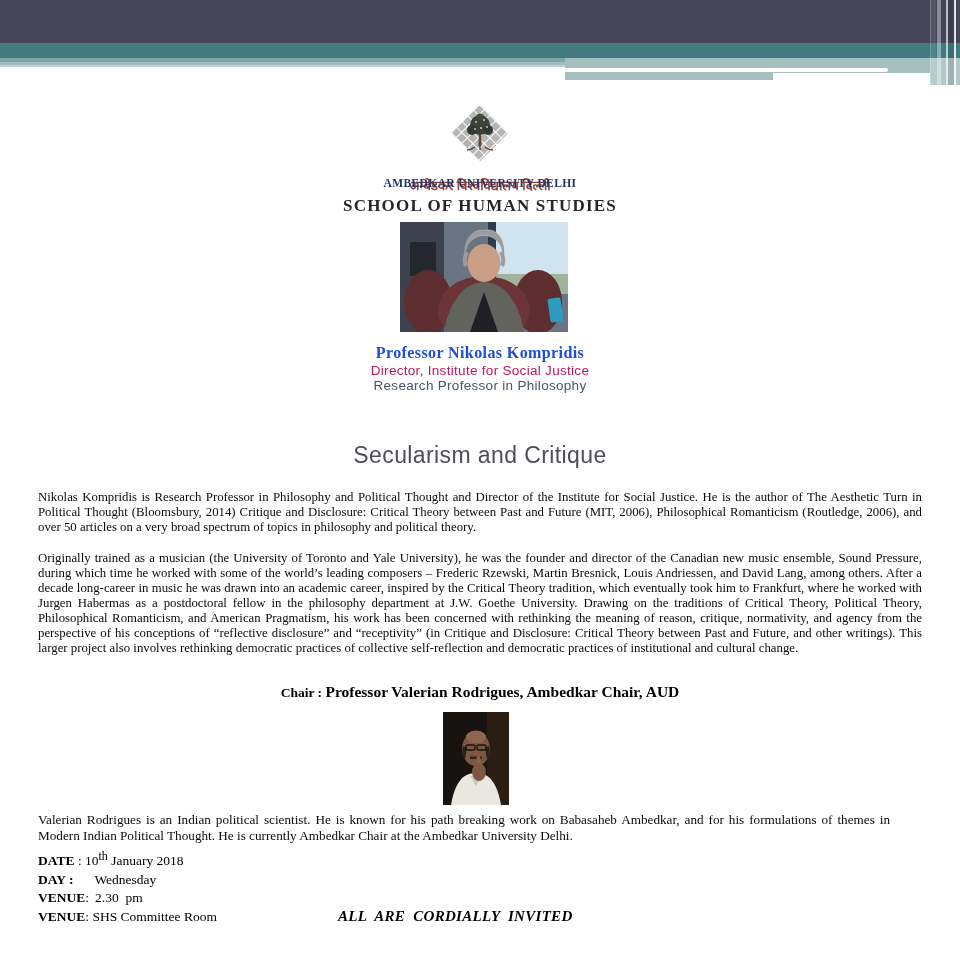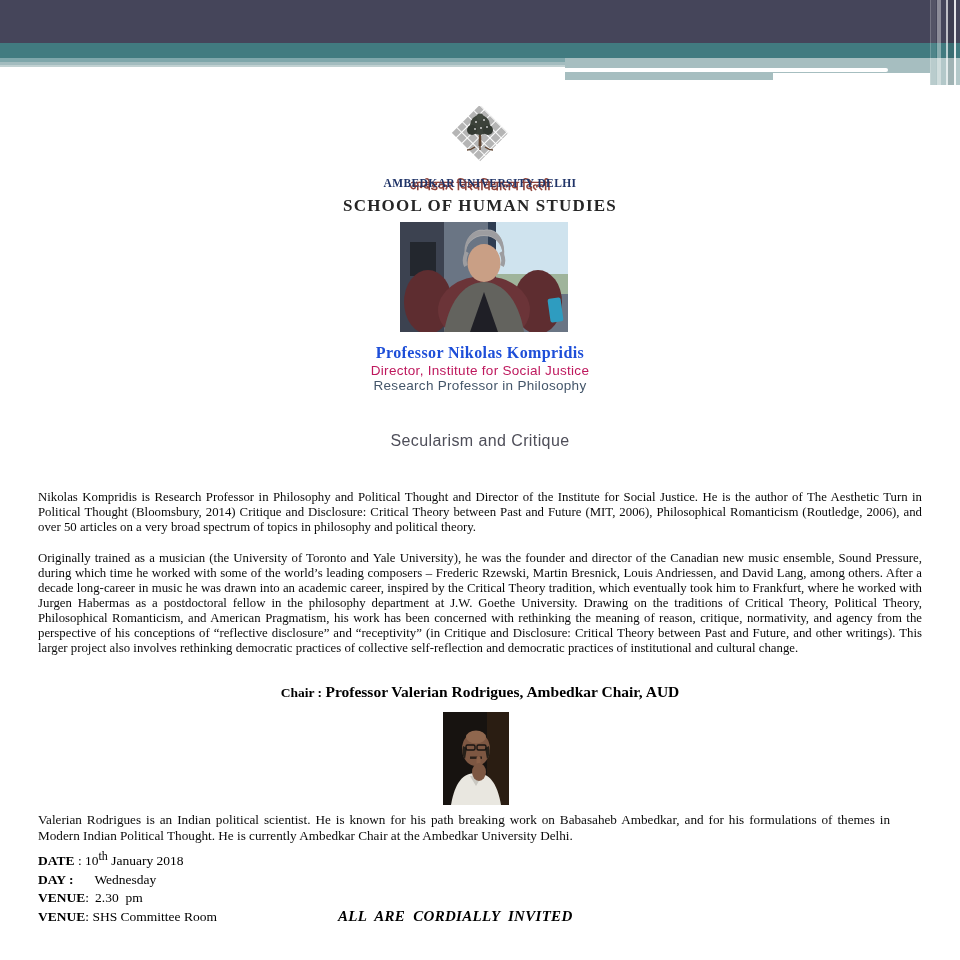--- a/index.html
+++ b/index.html
@@ -29,21 +29,21 @@
   .vs5{left:18px;width:6px;background:rgba(0,0,0,.10);}
   .vs6{left:24px;width:2px;background:rgba(255,255,255,.85);}
   
   .center{left:0;width:960px;text-align:center;}
   .hindi{top:176px;font-size:13px;color:#8d4038;font-weight:bold;font-family:Liberation Sans, sans-serif;}
   .aud{top:177px;font-size:11.5px;font-weight:bold;color:#203468;letter-spacing:.4px;}
   .school{top:196px;font-size:17px;font-weight:bold;color:#262626;letter-spacing:1.2px;}
   .speaker-name{top:344px;font-size:16px;font-weight:bold;color:#1d4ed8;letter-spacing:.4px;}
   .speaker-t1{top:363px;font-size:13.5px;color:#be185d;font-family:"Liberation Sans", sans-serif;letter-spacing:.3px;}
   .speaker-t2{top:378px;font-size:13.5px;color:#44566a;font-family:"Liberation Sans", sans-serif;letter-spacing:.3px;}
-  .talk-title{top:432px;font-size:16px;color:#4e4e59;font-family:"Liberation Sans", sans-serif;letter-spacing:.4px;}
+  .talk-title{top:442px;font-size:23px;color:#4e4e59;font-family:"Liberation Sans", sans-serif;letter-spacing:.4px;}
   .chair-line{top:683px;font-size:13.5px;font-weight:bold;color:#000;}
   .chair-line .big{font-size:15.5px;}
   
   .para{left:38px;width:884px;font-size:12.8px;line-height:15px;text-align:justify;color:#0a0a0a;}
   .p1{top:490px;}
   .p2{top:551px;}
   .p3{top:812px;width:852px;font-size:13.2px;line-height:16px;}
   
   .photo1{left:400px;top:222px;width:168px;height:110px;}
   .photo2{left:443px;top:712px;width:66px;height:93px;}

